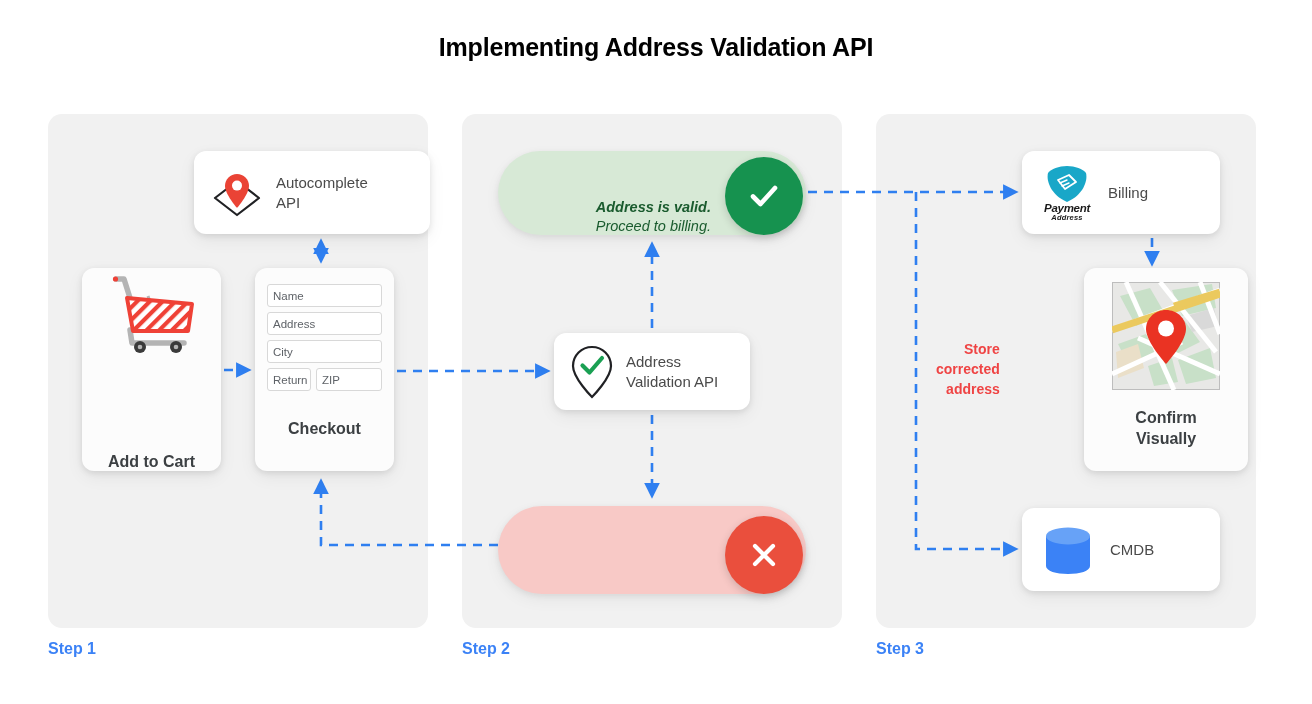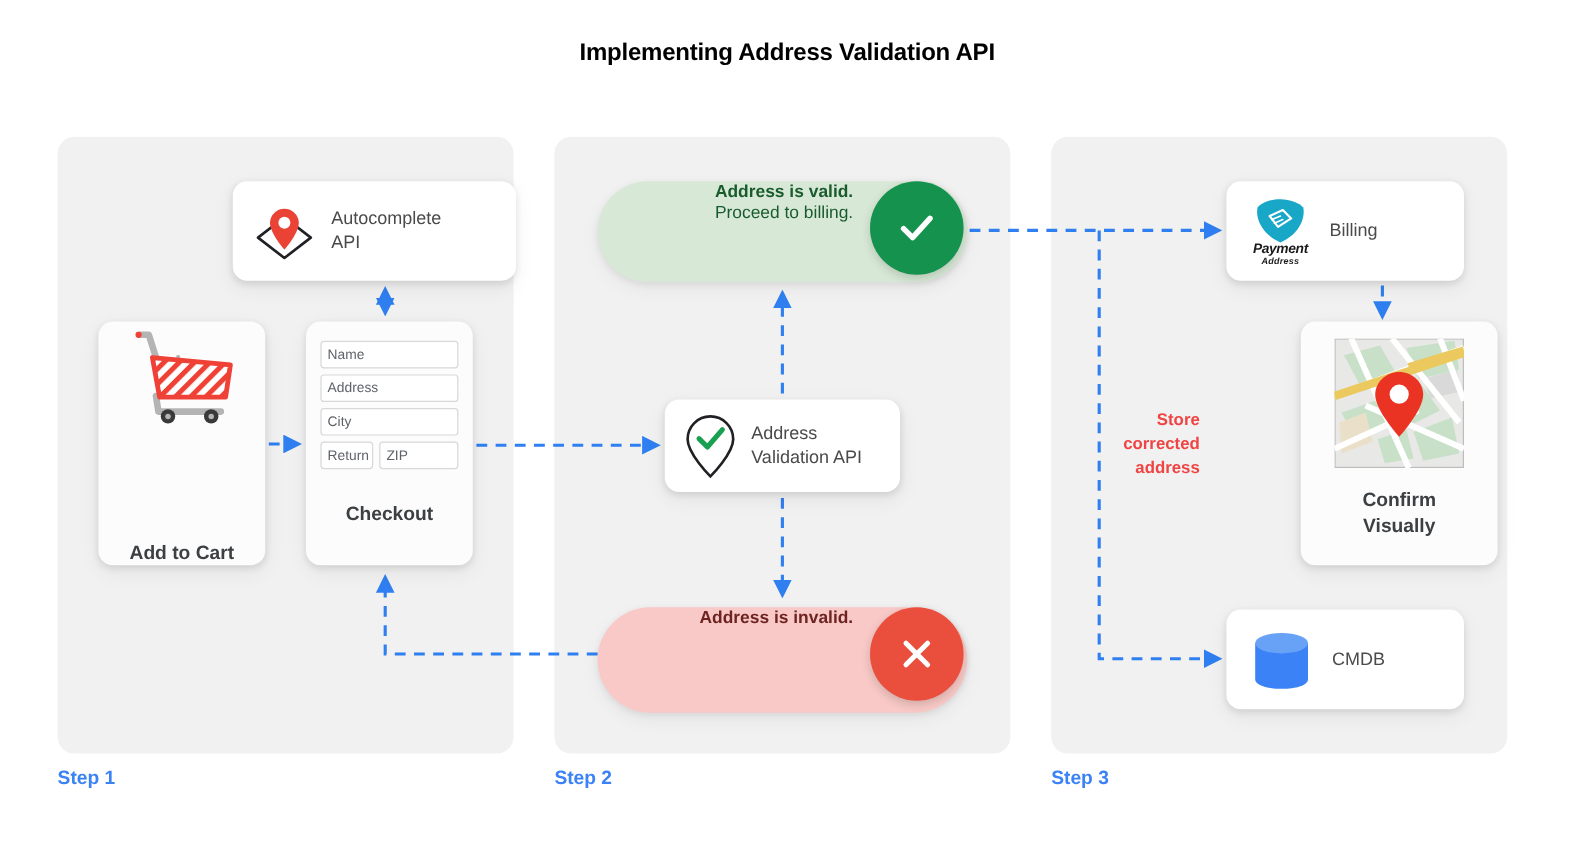--- a/index.html
+++ b/index.html
@@ -10,21 +10,21 @@
     font-family:"Liberation Sans", sans-serif;
     color:#3c4043;
     position:relative;
     overflow:hidden;
   }
 
   
   #page-title {
     position:absolute; left:0; top:33px; width:1312px;
     text-align:center;
-    font-size:20px; font-weight:700; color:#000000;
+    font-size:25px; font-weight:700; color:#000000;
     letter-spacing:-0.2px;
   }
 
   
   .panel {
     position:absolute;
     background:#f1f1f1;
     border-radius:14px;
   }
   #panel-1 { left:48px;  top:114px; width:380px; height:514px; }
@@ -90,22 +90,23 @@
   #field-state { width:44px; flex:0 0 44px; }
   #field-zip   { flex:1 1 auto; }
 
   #label-addtocart { margin-top:10px; }
   #label-checkout  { margin-top:24px; }
 
   
   .pill {
     position:absolute;
     border-radius:45px;
-    display:flex; align-items:flex-start;
+    display:flex; align-items:flex-end;
     box-shadow:0 2px 6px rgba(0,0,0,0.07), 0 6px 16px rgba(0,0,0,0.05);
+    font-style:italic;
   }
   #pill-valid {
     left:498px; top:151px; width:308px; height:84px;
     background:#d7e9d6;
     justify-content:flex-end;
   }
   #pill-invalid {
     left:498px; top:506px; width:308px; height:88px;
     background:#f8c9c6;
     justify-content:flex-end;
@@ -272,21 +273,20 @@
   <svg class="icon" width="48" height="56" viewBox="0 0 48 56">
     <path d="M 24 3 C 13.5 3 5 11.5 5 22 C 5 34 24 53 24 53 C 24 53 43 34 43 22 C 43 11.5 34.5 3 24 3 Z" fill="none" stroke="#202124" stroke-width="2.2"></path>
     <path d="M 14.5 21.5 L 21.5 28.5 L 34 14" fill="none" stroke="#1aa053" stroke-width="4.2" stroke-linecap="round" stroke-linejoin="round"></path>
   </svg>
   <div class="card-title">Address
 Validation API</div>
 </div>
 
 <div class="pill" id="pill-invalid">
   <div class="pill-text">
-    <span class="strong">Address is invalid.</span>
   </div>
   <div class="badge" id="badge-invalid">
     <svg width="38" height="38" viewBox="0 0 38 38">
       <path d="M 10 10 L 28 28 M 28 10 L 10 28" fill="none" stroke="#ffffff" stroke-width="4.2" stroke-linecap="round"></path>
     </svg>
   </div>
 </div>
 
 <div class="card card-white" id="card-billing">
   <div class="payment-logo">

